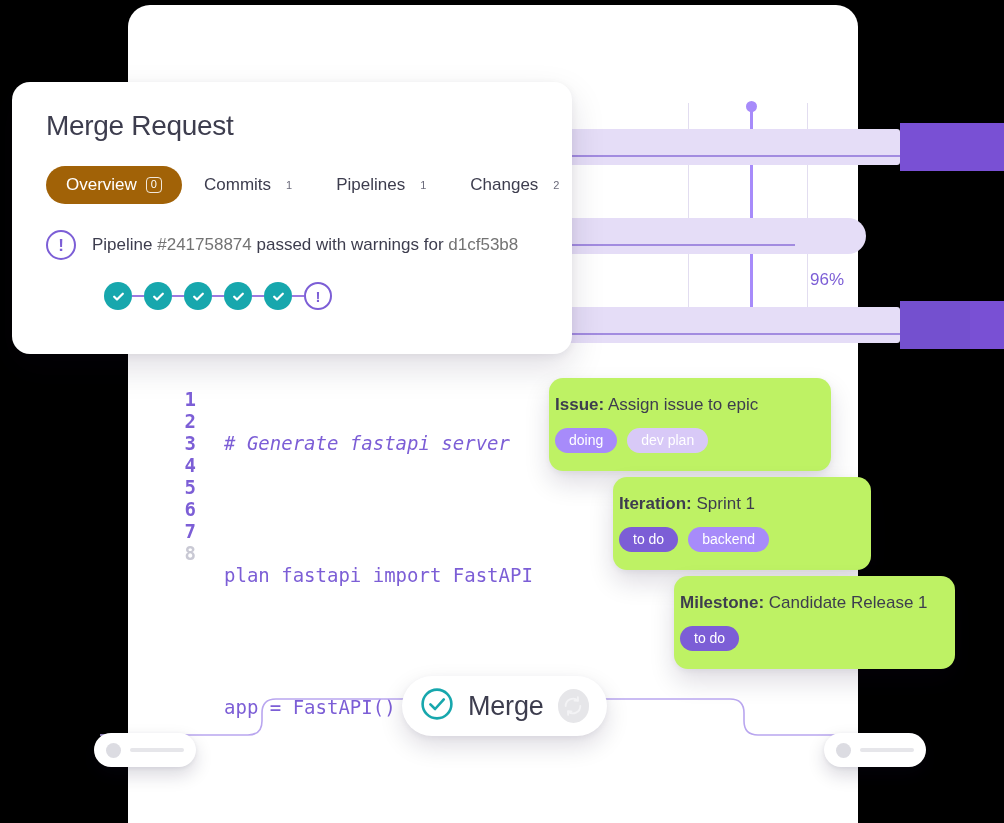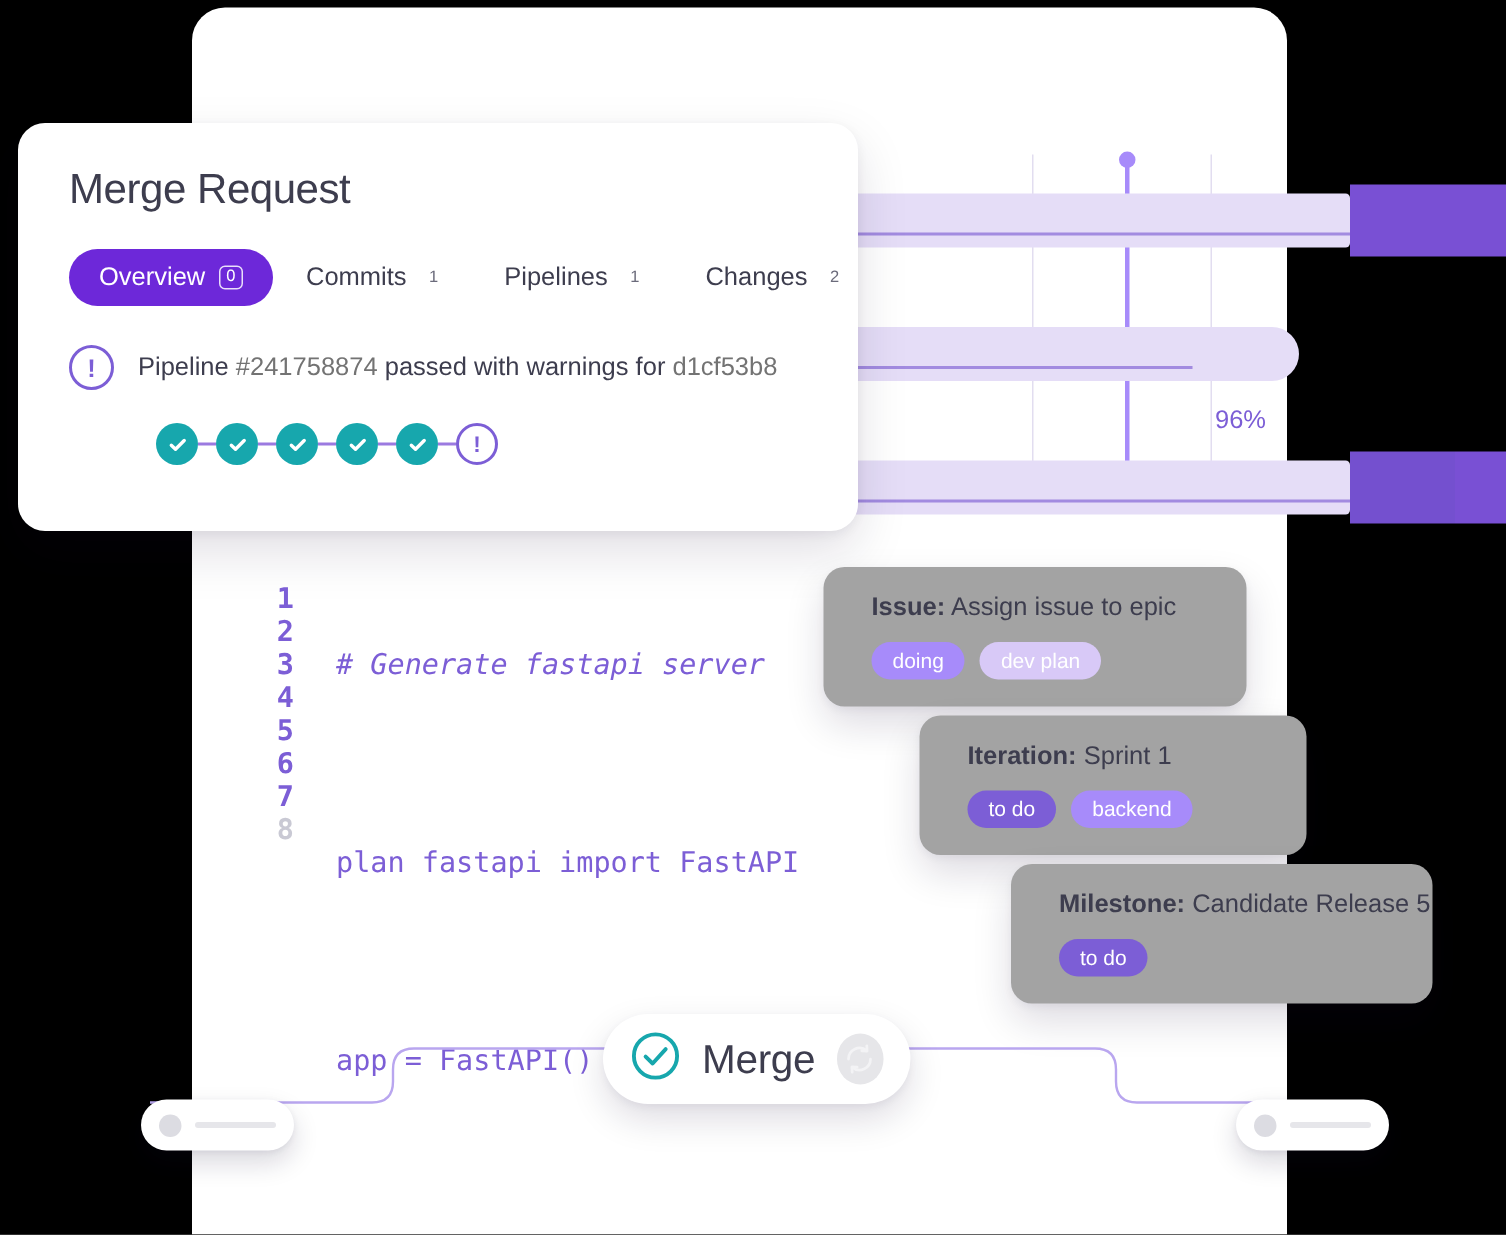--- a/index.html
+++ b/index.html
@@ -120,21 +120,21 @@
     align-items: center;
     gap: 9px;
     padding: 9px 22px;
     border-radius: 22px;
     font-size: 17px;
     color: #3d3d4e;
     cursor: pointer;
     white-space: nowrap;
   }
   .tab.active {
-    background: #6d28d9;
+    background: #a16207;
     color: #ffffff;
     padding: 9px 20px;
   }
   .tab-count {
     font-size: 11px;
     color: #6b6b7b;
     margin-left: 6px;
   }
   .tab.active .tab-badge {
     font-size: 11px;
@@ -221,24 +221,24 @@
     color: #7c5ed6;
     font-weight: 700;
   }
   .gutter .ghost { color: #c9c9d4; }
   .code-lines { color: #7c5ed6; white-space: pre; }
   .code-lines .comment { font-style: italic; }
 
   
   .info-card {
     position: absolute;
-    background: #a3a3a3;
+    background: #bef264;
     border-radius: 14px;
     box-shadow: 0 12px 26px rgba(20,10,50,0.14), 0 2px 6px rgba(20,10,50,0.05);
-    padding: 17px 32px 18px;
+    padding: 17px 6px 18px;
   }
   .info-card-title {
     font-size: 17px;
     color: #3d3d4e;
     white-space: nowrap;
   }
   .info-card-title b { font-weight: 700; }
   .tag-row { display: flex; gap: 10px; margin-top: 13px; }
   .tag {
     font-size: 14px;
@@ -449,21 +449,21 @@
     <div class="info-card-title"><b>Iteration:</b>
       <span>Sprint 1</span></div>
     <div class="tag-row">
       <span class="tag purple-dark">to do</span>
       <span class="tag purple">backend</span>
     </div>
   </div>
 
   <div class="info-card" id="card-milestone">
     <div class="info-card-title"><b>Milestone:</b>
-      <span>Candidate Release 5</span></div>
+      <span>Candidate Release 1</span></div>
     <div class="tag-row">
       <span class="tag purple-dark">to do</span>
     </div>
   </div>
 
   <div class="flow">
     <svg width="1004" height="163" aria-hidden="true">
       <path d="M100 75 H248 Q262 75 262 61 V53 Q262 39 276 39 H420" fill="none" stroke="#b9a6ef" stroke-width="1.6"></path>
       <path d="M590 39 H730 Q744 39 744 53 V61 Q744 75 758 75 H900" fill="none" stroke="#b9a6ef" stroke-width="1.6"></path>
     </svg>

